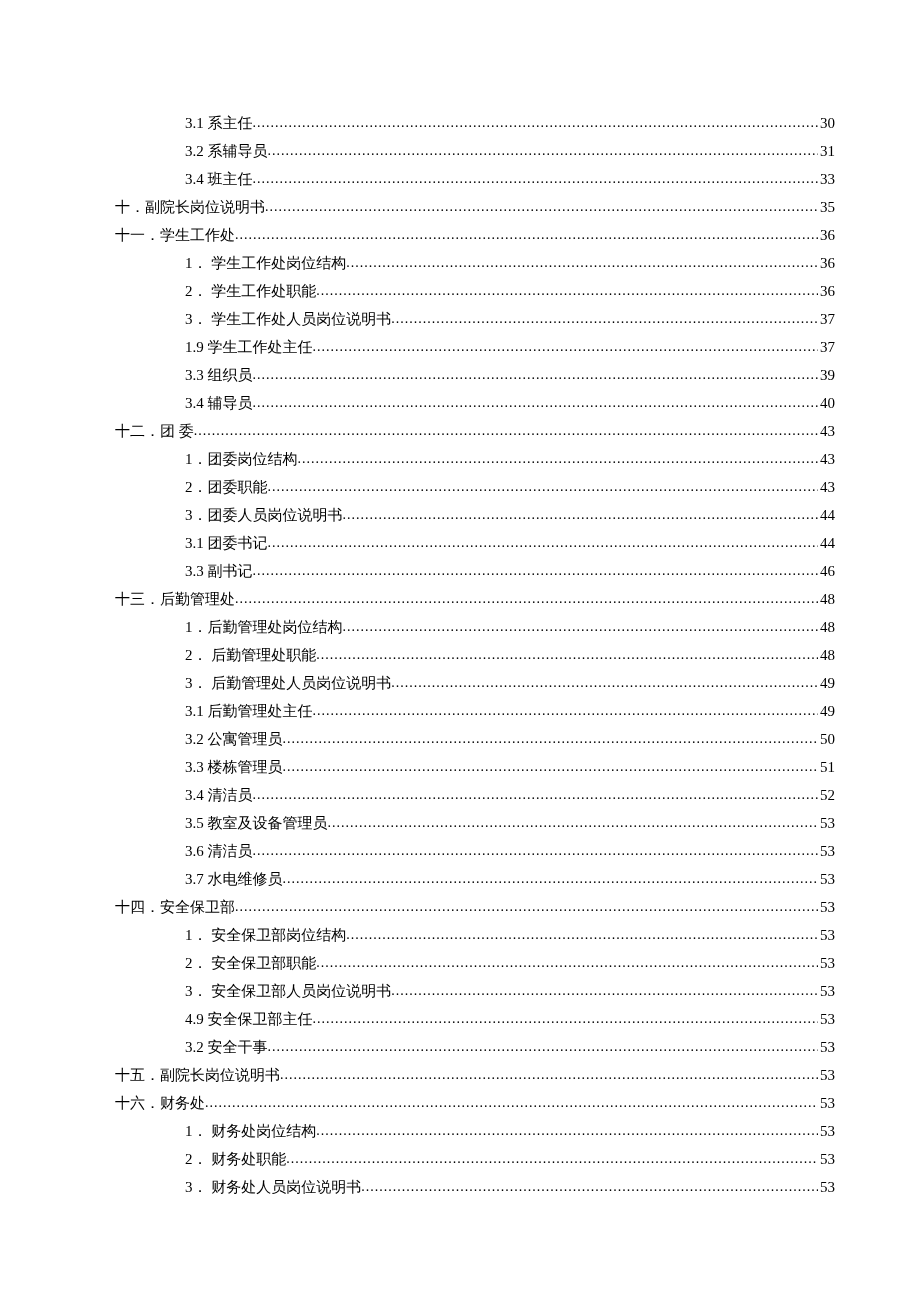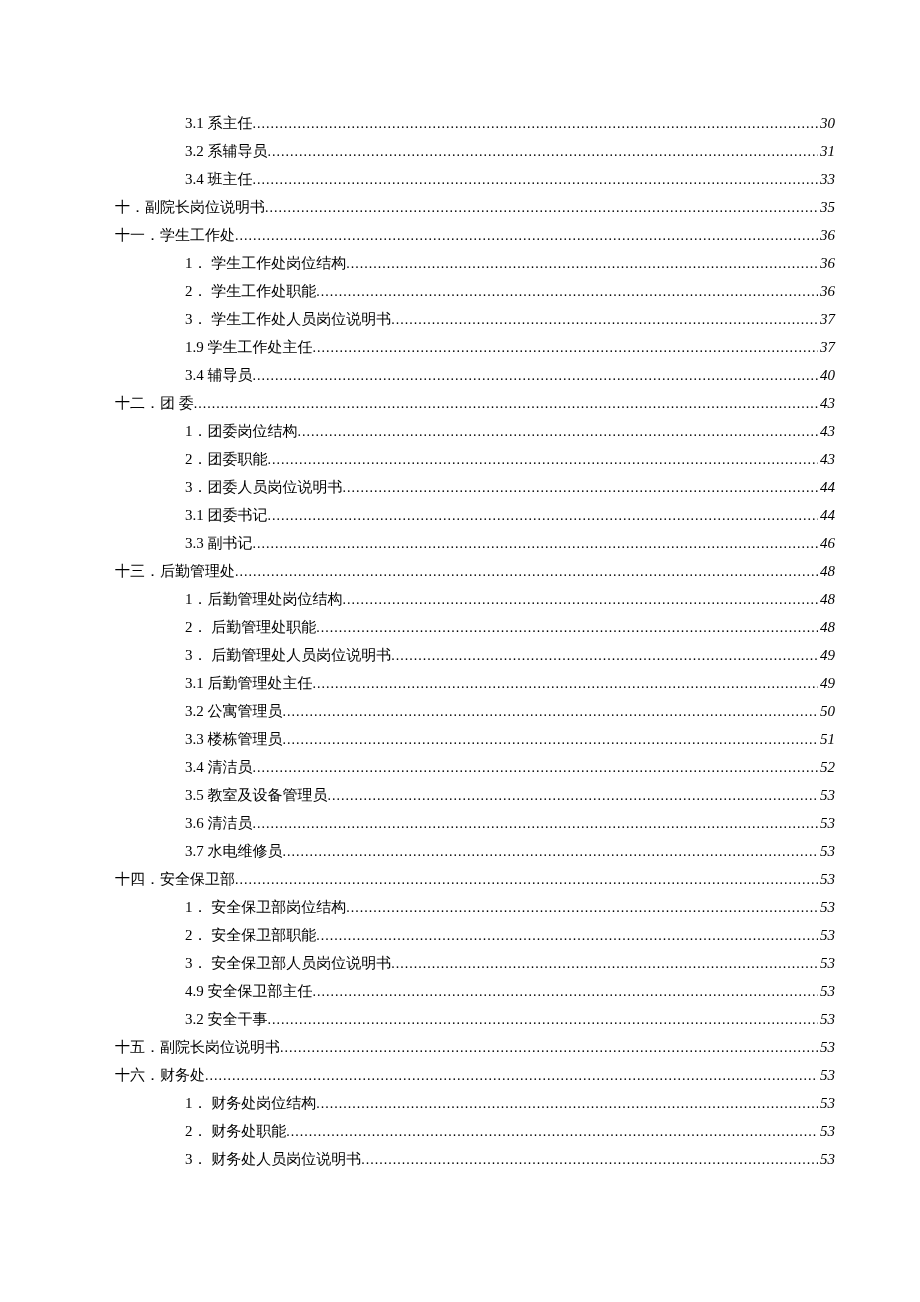--- a/index.html
+++ b/index.html
@@ -8,42 +8,41 @@
       font-family: "SimSun", "宋体", serif;
       font-size: 15px;
       color: #000;
       width: 920px;
       height: 1302px;
       padding: 115px 85px 0 115px;
       line-height: 1.0;
     }
     .toc-line {
       display: flex;
-      align-items: flex-end;
+      align-items: center;
       white-space: nowrap;
       margin-bottom: 12px;
       height: 16px;
     }
     .toc-label {
       flex: 0 0 auto;
     }
     .toc-dots {
       flex: 1 1 auto;
       overflow: hidden;
       letter-spacing: 1px;
       font-size: 14px;
       color: #000;
     }
     .toc-dots::after {
       content: "................................................................................................................................................................................................................................................................................";
     }
     .toc-page {
       flex: 0 0 auto;
       padding-left: 2px;
-      font-style: italic;
     }
     .indent-1 { padding-left: 0px; }
     .indent-2 { padding-left: 70px; }
   </style>
 </head>
 <body>
 
 <div id="toc-container">
     <div class="toc-line indent-2">
       <span class="toc-label">3.1  系主任</span>
@@ -84,20 +83,25 @@
       <span class="toc-label">3． 学生工作处人员岗位说明书</span>
       <span class="toc-dots"></span>
       <span class="toc-page">37</span>
     </div>
     <div class="toc-line indent-2">
       <span class="toc-label">1.9  学生工作处主任</span>
       <span class="toc-dots"></span>
       <span class="toc-page">37</span>
     </div>
     <div class="toc-line indent-2">
+      <span class="toc-label">3.3  组织员</span>
+      <span class="toc-dots"></span>
+      <span class="toc-page">39</span>
+    </div>
+    <div class="toc-line indent-2">
       <span class="toc-label">3.4  辅导员</span>
       <span class="toc-dots"></span>
       <span class="toc-page">40</span>
     </div>
     <div class="toc-line indent-1">
       <span class="toc-label">十二．团    委</span>
       <span class="toc-dots"></span>
       <span class="toc-page">43</span>
     </div>
     <div class="toc-line indent-2">

